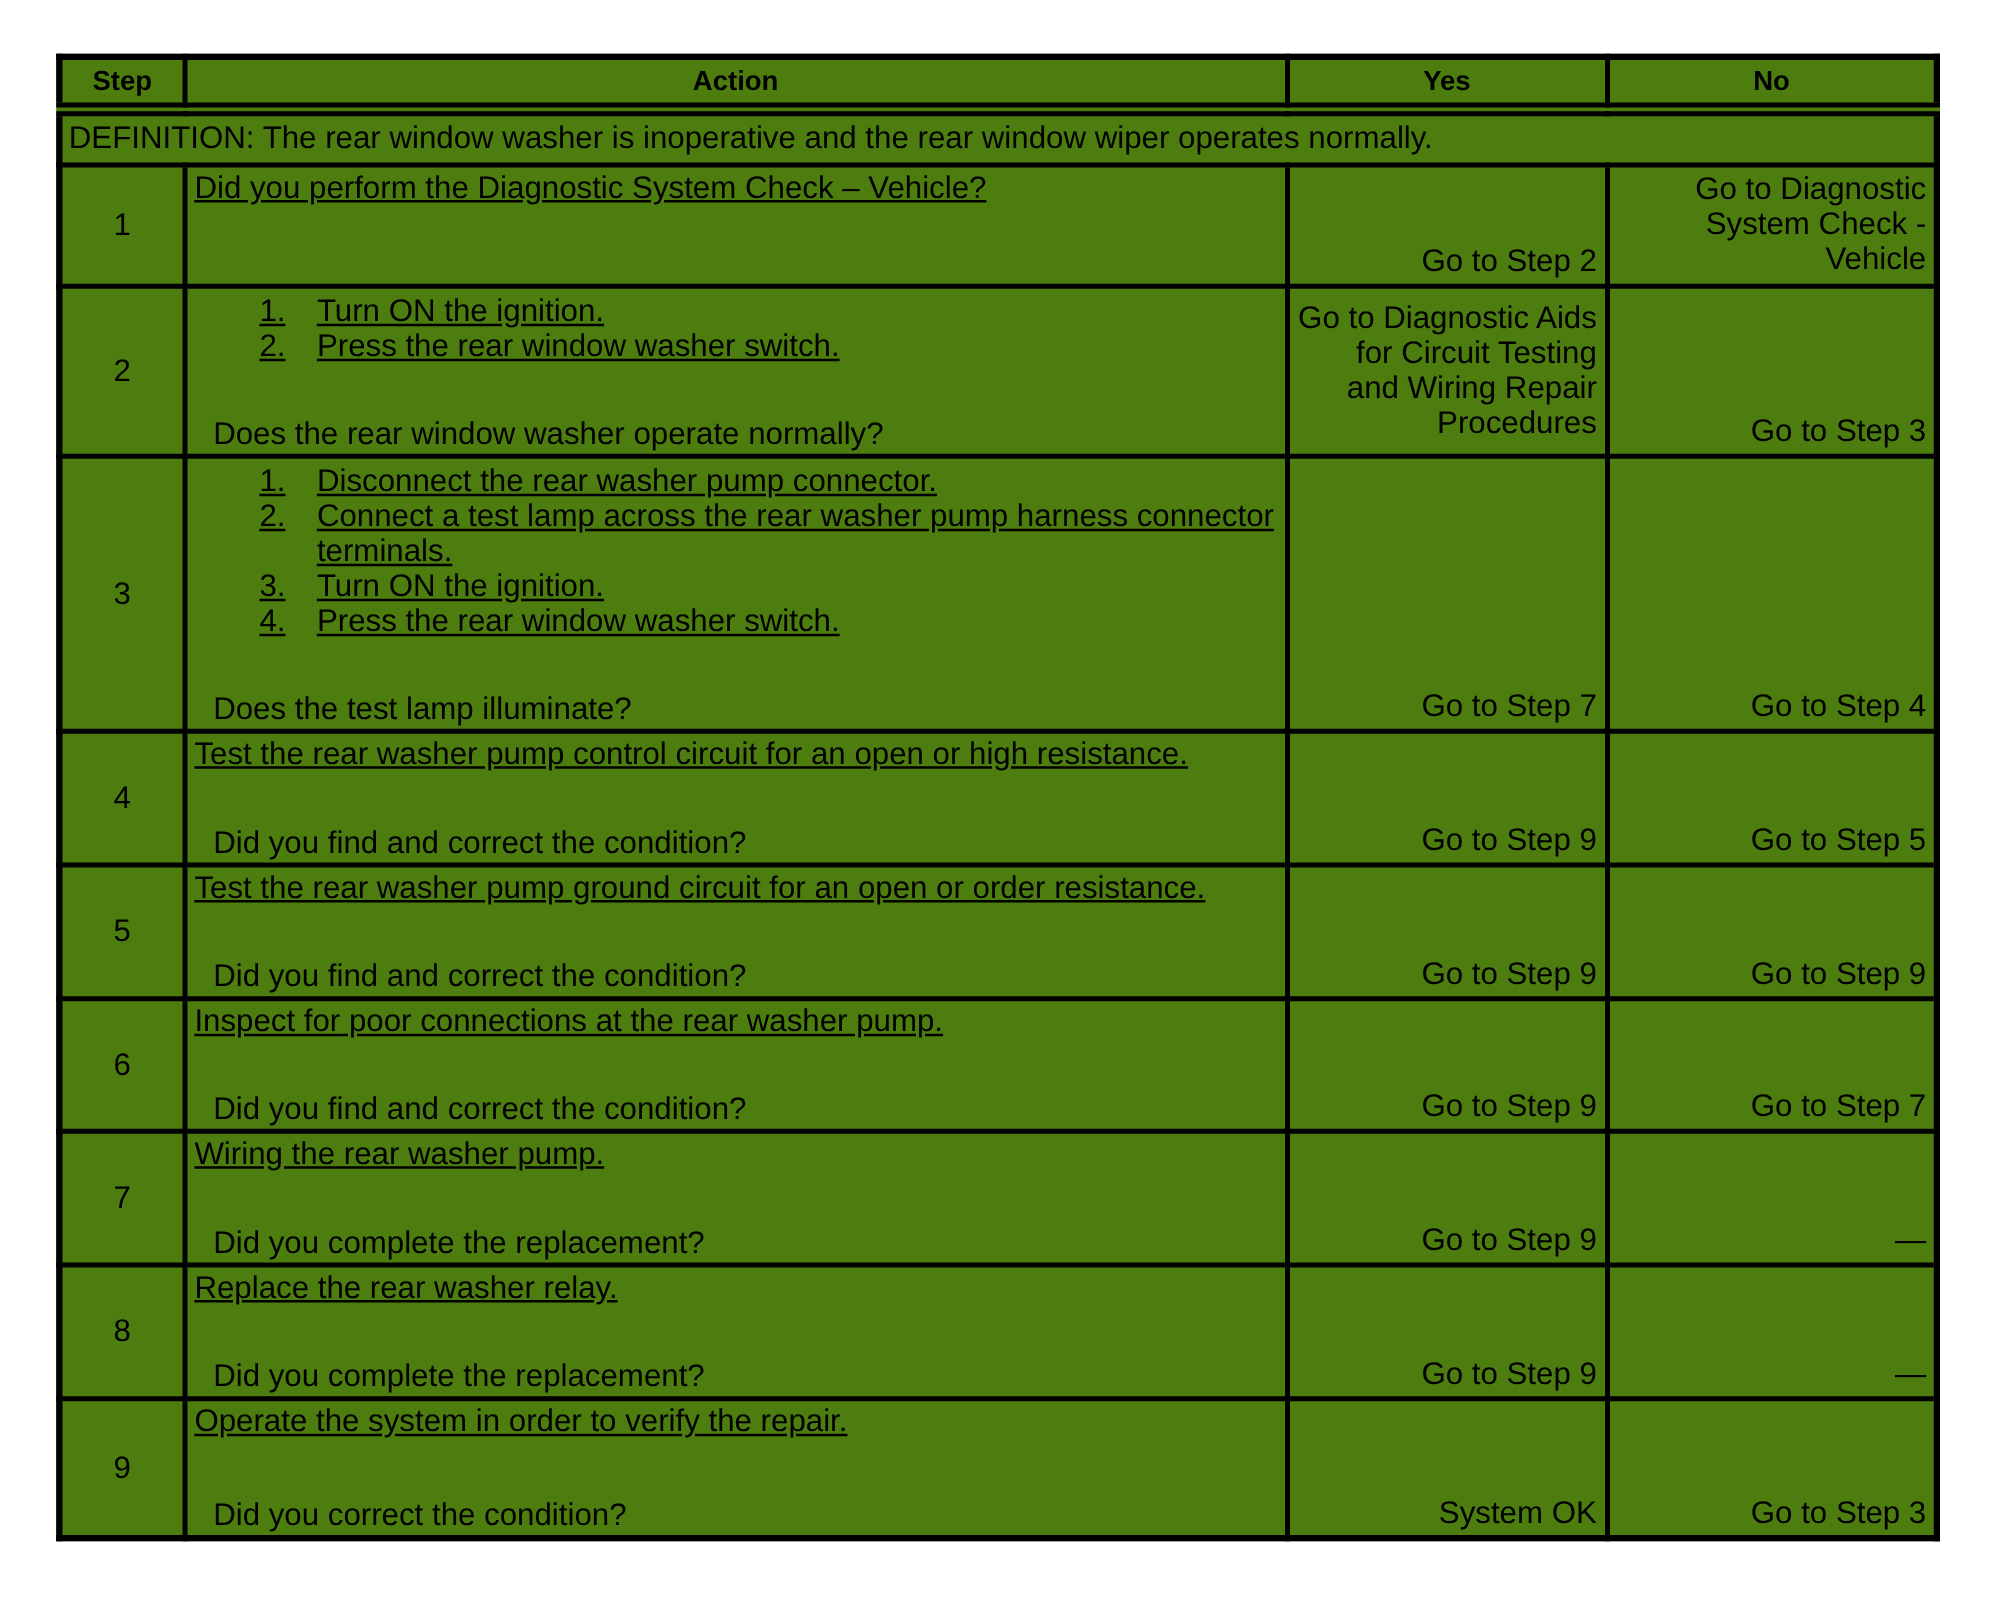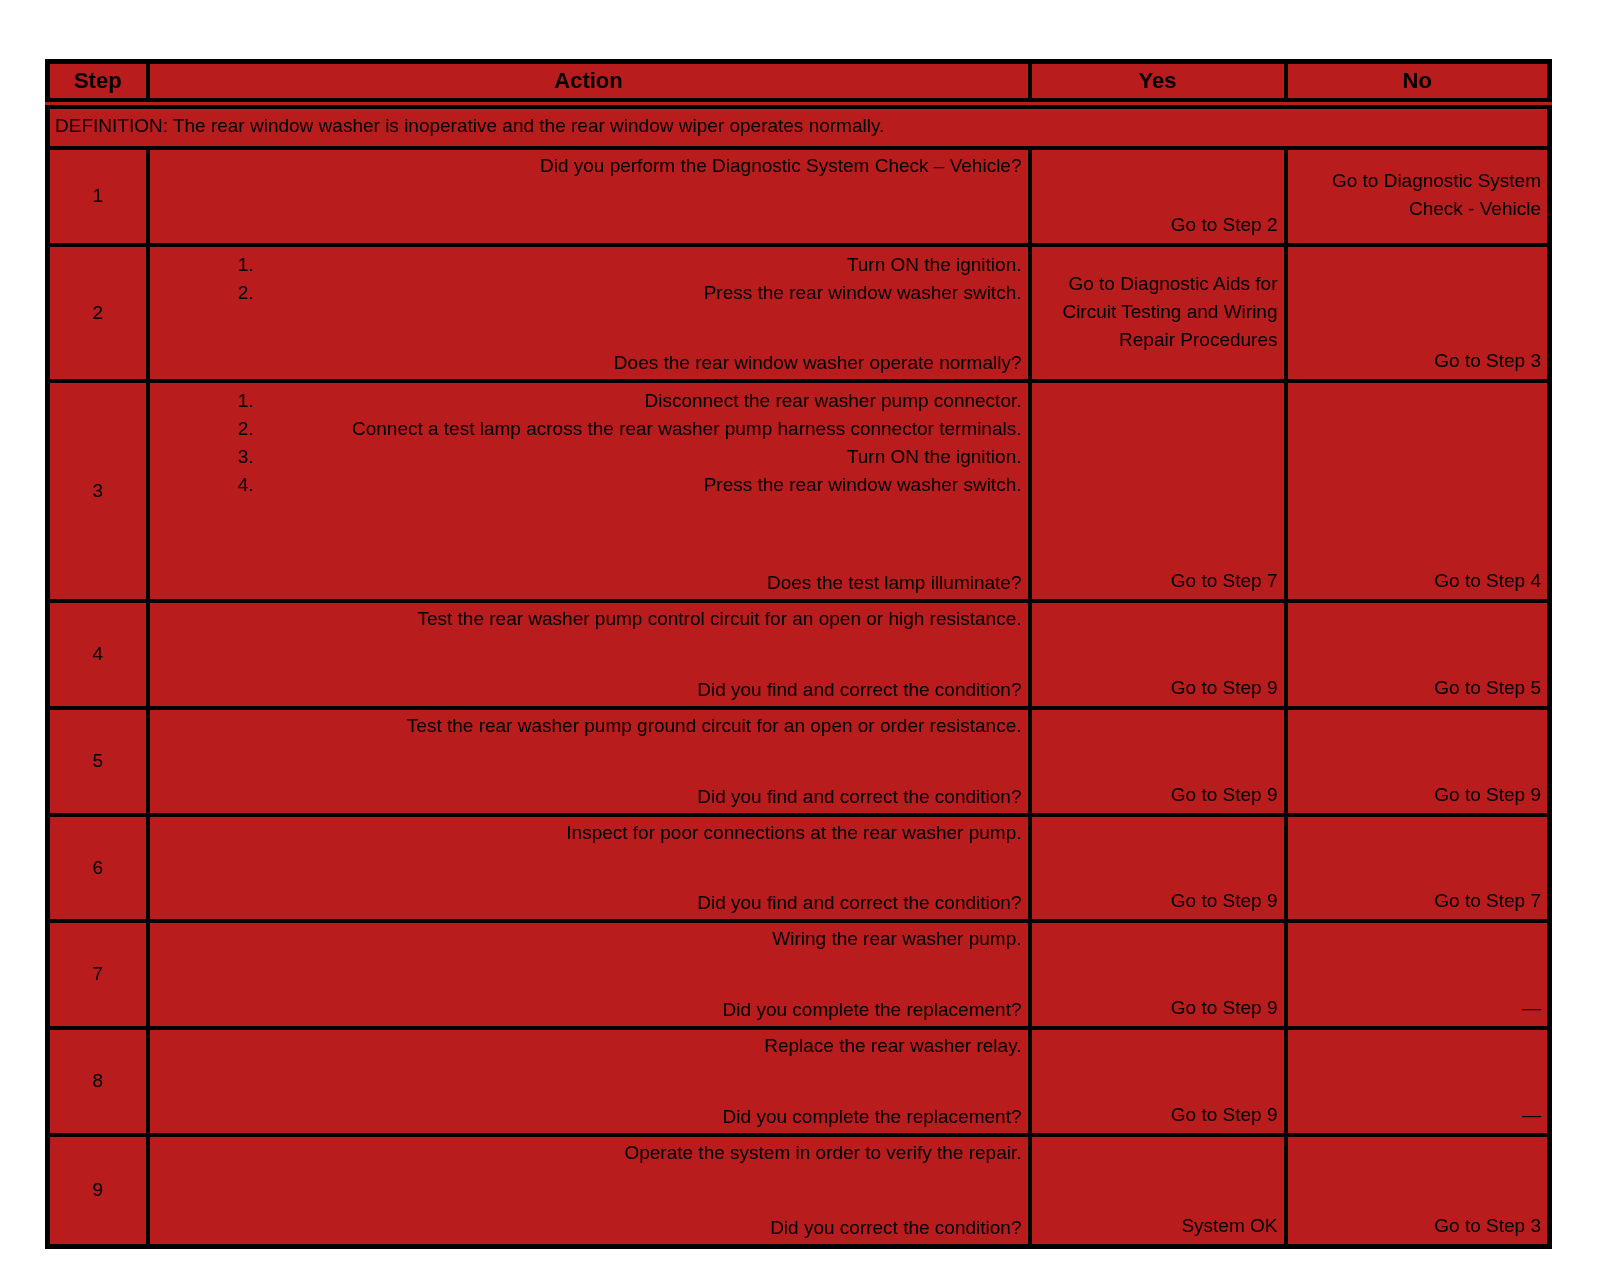--- a/index.html
+++ b/index.html
@@ -12,26 +12,25 @@
     color: #000000;
   }
   table.diag {
     position: absolute;
     left: 45px;
     top: 43px;
     width: 1502px;
     border-collapse: collapse;
     table-layout: fixed;
     border: 5px solid #000;
-    background: #b91c1c;
-    margin-top: 16px;
+    background: #4d7c0f;
   }
   th, td {
     border: 4px solid #000;
-    font-size: 19px;
+    font-size: 25px;
     line-height: 28px;
     color: #000;
     overflow: hidden;
   }
   thead tr { height: 42px; }
   th {
     font-size: 22px;
     font-weight: bold;
     text-align: center;
     vertical-align: middle;
@@ -56,22 +55,23 @@
   tbody.steps-body tr:nth-child(9) { height: 112px; }
 
   td.step-cell {
     text-align: center;
     vertical-align: middle;
     padding: 0;
   }
   td.action-cell {
     position: relative;
     vertical-align: top;
-    text-align: right;
+    text-align: left;
     padding: 2px 6px 32px 6px;
+    text-decoration: underline;
   }
   td.action-cell .intro { margin: 0; }
   td.action-cell .action-list { margin: 2px 0 0 0; }
   td.action-cell .list-item { display: flex; }
   td.action-cell .list-item .num {
     margin-left: 52px;
     width: 46px;
     flex: 0 0 auto;
   }
   td.action-cell .list-item .txt { flex: 1 1 auto; }

